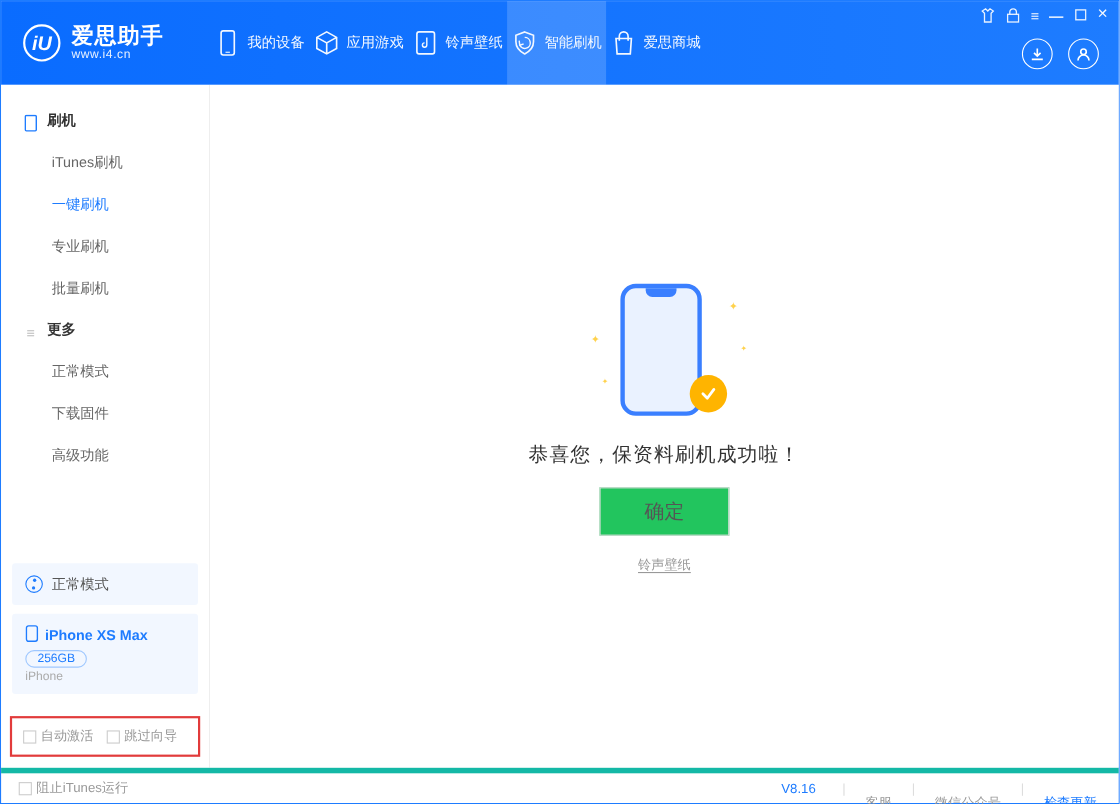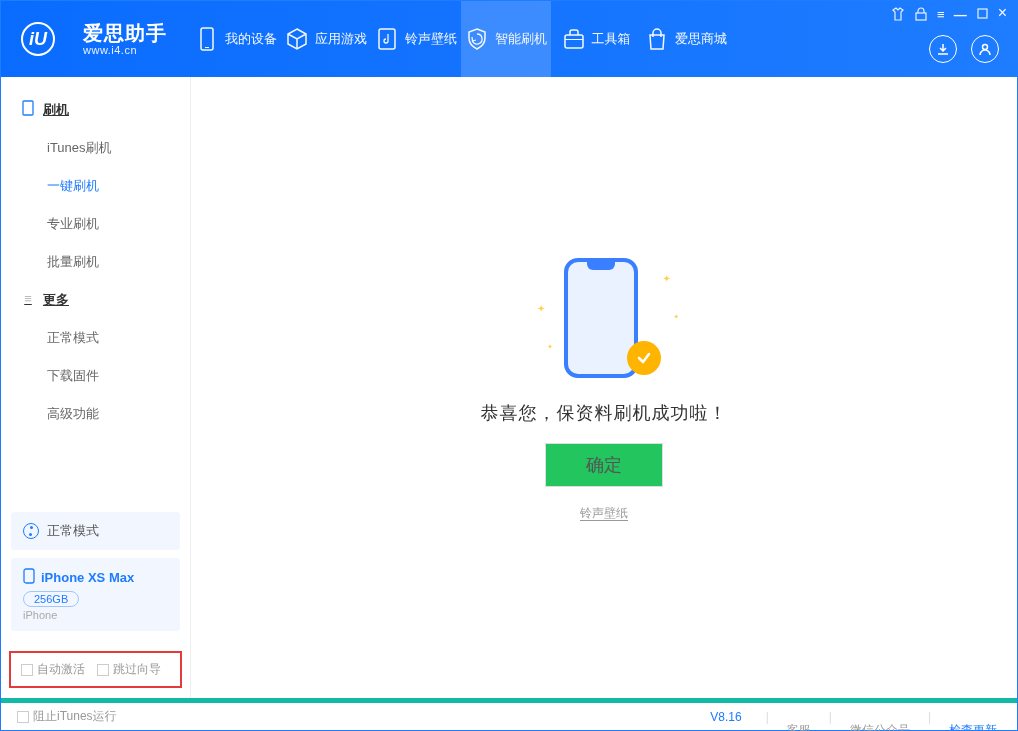--- a/index.html
+++ b/index.html
@@ -2,38 +2,38 @@
 <html><head>
 <meta charset="utf-8">
 <style>
 * { margin: 0; padding: 0; box-sizing: border-box; font-family: "Microsoft YaHei", "PingFang SC", sans-serif; }
 body { background: #fff; }
 .window { width: 1018px; height: 731px; border: 1px solid #1e7cff; display: flex; flex-direction: column; }
 
 
 .header { height: 76px; background: linear-gradient(90deg, #0a6cff 0%, #1e7cff 100%); display: flex; align-items: stretch; color: #fff; position: relative; }
 .logo-area { display: flex; align-items: center; padding: 0 18px 0 20px; min-width: 190px; }
-.logo-badge { width: 34px; height: 34px; border: 2.5px solid #fff; border-radius: 50%; display: flex; align-items: center; justify-content: center; font-weight: 800; font-size: 18px; margin-right: 28px; font-style: italic; }
+.logo-badge { width: 34px; height: 34px; border: 2.5px solid #fff; border-radius: 50%; display: flex; align-items: center; justify-content: center; font-weight: 800; font-size: 18px; margin-right: 10px; font-style: italic; }
 .logo-text { line-height: 1.1; }
 .logo-title { font-size: 20px; font-weight: 600; letter-spacing: 1px; }
 .logo-sub { font-size: 11px; opacity: .9; letter-spacing: .5px; }
 .tabs { display: flex; }
 .tab { width: 90px; display: flex; align-items: center; justify-content: center; gap: 6px; font-size: 13px; cursor: pointer; opacity: .95; }
 .tab.active { background: rgba(255,255,255,.18); }
 .tab-icon { width: 24px; height: 24px; display:flex; align-items:center; justify-content:center;}
 .titlebar-icons { position: absolute; top: 6px; right: 10px; display: flex; gap: 10px; font-size: 13px; }
 .titlebar-icons span, .titlebar-icons svg { cursor: pointer; opacity:.95; }
 .header-right { position: absolute; right: 18px; bottom: 14px; display: flex; gap: 14px; }
 .circ-btn { width: 28px; height: 28px; border: 1.6px solid #fff; border-radius: 50%; display:flex; align-items:center; justify-content:center; cursor:pointer; }
 
 
 .body { flex: 1; display: flex; overflow: hidden; }
 .sidebar { width: 190px; border-right: 1px solid #eee; display: flex; flex-direction: column; background:#fff;}
 .side-list { flex: 1; padding-top: 14px; font-size: 13px; color: #555; }
-.side-group { display: flex; align-items: flex-start; gap: 8px; padding: 10px 20px; font-weight: 600; color: #333; text-decoration: underline; }
+.side-group { display: flex; align-items: flex-end; gap: 8px; padding: 10px 20px; font-weight: 600; color: #333; }
 .side-group .gicon { width:14px; height:14px; display:flex; align-items:center; justify-content:center; color:#1e7cff;}
 .side-group.more .gicon { color:#bbb; }
 .side-item { padding: 10px 20px 10px 46px; cursor: pointer; color:#666;}
 .side-item.active { color: #1e7cff; }
 .side-bottom { padding: 0 10px 0px; }
 .status-box { background: #f2f7ff; border-radius: 3px; padding: 10px 12px; margin-bottom: 8px; font-size: 13px;}
 .status-row { display:flex; align-items:center; gap:8px; color:#555;}
 .status-icon { width:16px; height:16px; border:1.5px solid #1e7cff; border-radius:50%; position:relative;}
 .status-icon::before,.status-icon::after{content:"";position:absolute;width:3px;height:3px;background:#1e7cff;border-radius:50%;}
 .status-icon::before{top:2px;left:6px;} .status-icon::after{bottom:2px;right:6px;}
@@ -110,30 +110,20 @@
             <svg width="24" height="24" viewBox="0 0 24 24">
               <path d="M12 2 L20 5 V11 C20 17 16 20 12 22 C8 20 4 17 4 11 V5 Z" fill="none" stroke="#fff" stroke-width="1.5"></path>
               <path d="M12 7 A5 5 0 1 1 7.5 14" fill="none" stroke="#fff" stroke-width="1.3"></path>
               <path d="M7 10 L7.5 14 L11 13" fill="none" stroke="#fff" stroke-width="1.3"></path>
             </svg>
           </span>
         <span>智能刷机</span>
       </div>
       <div class="tab">
         <span class="tab-icon">
-            <svg width="24" height="22" viewBox="0 0 24 22">
-              <rect x="3" y="7" width="18" height="13" rx="2" fill="none" stroke="#fff" stroke-width="1.5"></rect>
-              <path d="M8 7 V4 A2 2 0 0 1 10 2 H14 A2 2 0 0 1 16 4 V7" fill="none" stroke="#fff" stroke-width="1.5"></path>
-              <rect x="3" y="11" width="18" height="1" fill="#fff"></rect>
-            </svg>
-          </span>
-        <span>工具箱</span>
-      </div>
-      <div class="tab">
-        <span class="tab-icon">
             <svg width="22" height="24" viewBox="0 0 22 24">
               <path d="M4 8 H18 L17 22 H5 Z" fill="none" stroke="#fff" stroke-width="1.5"></path>
               <path d="M7 10 V6 A4 4 0 0 1 15 6 V10" fill="none" stroke="#fff" stroke-width="1.5"></path>
             </svg>
           </span>
         <span>爱思商城</span>
       </div>
     </div>
     <div class="titlebar-icons">
       <span><svg width="14" height="14" viewBox="0 0 14 14">

